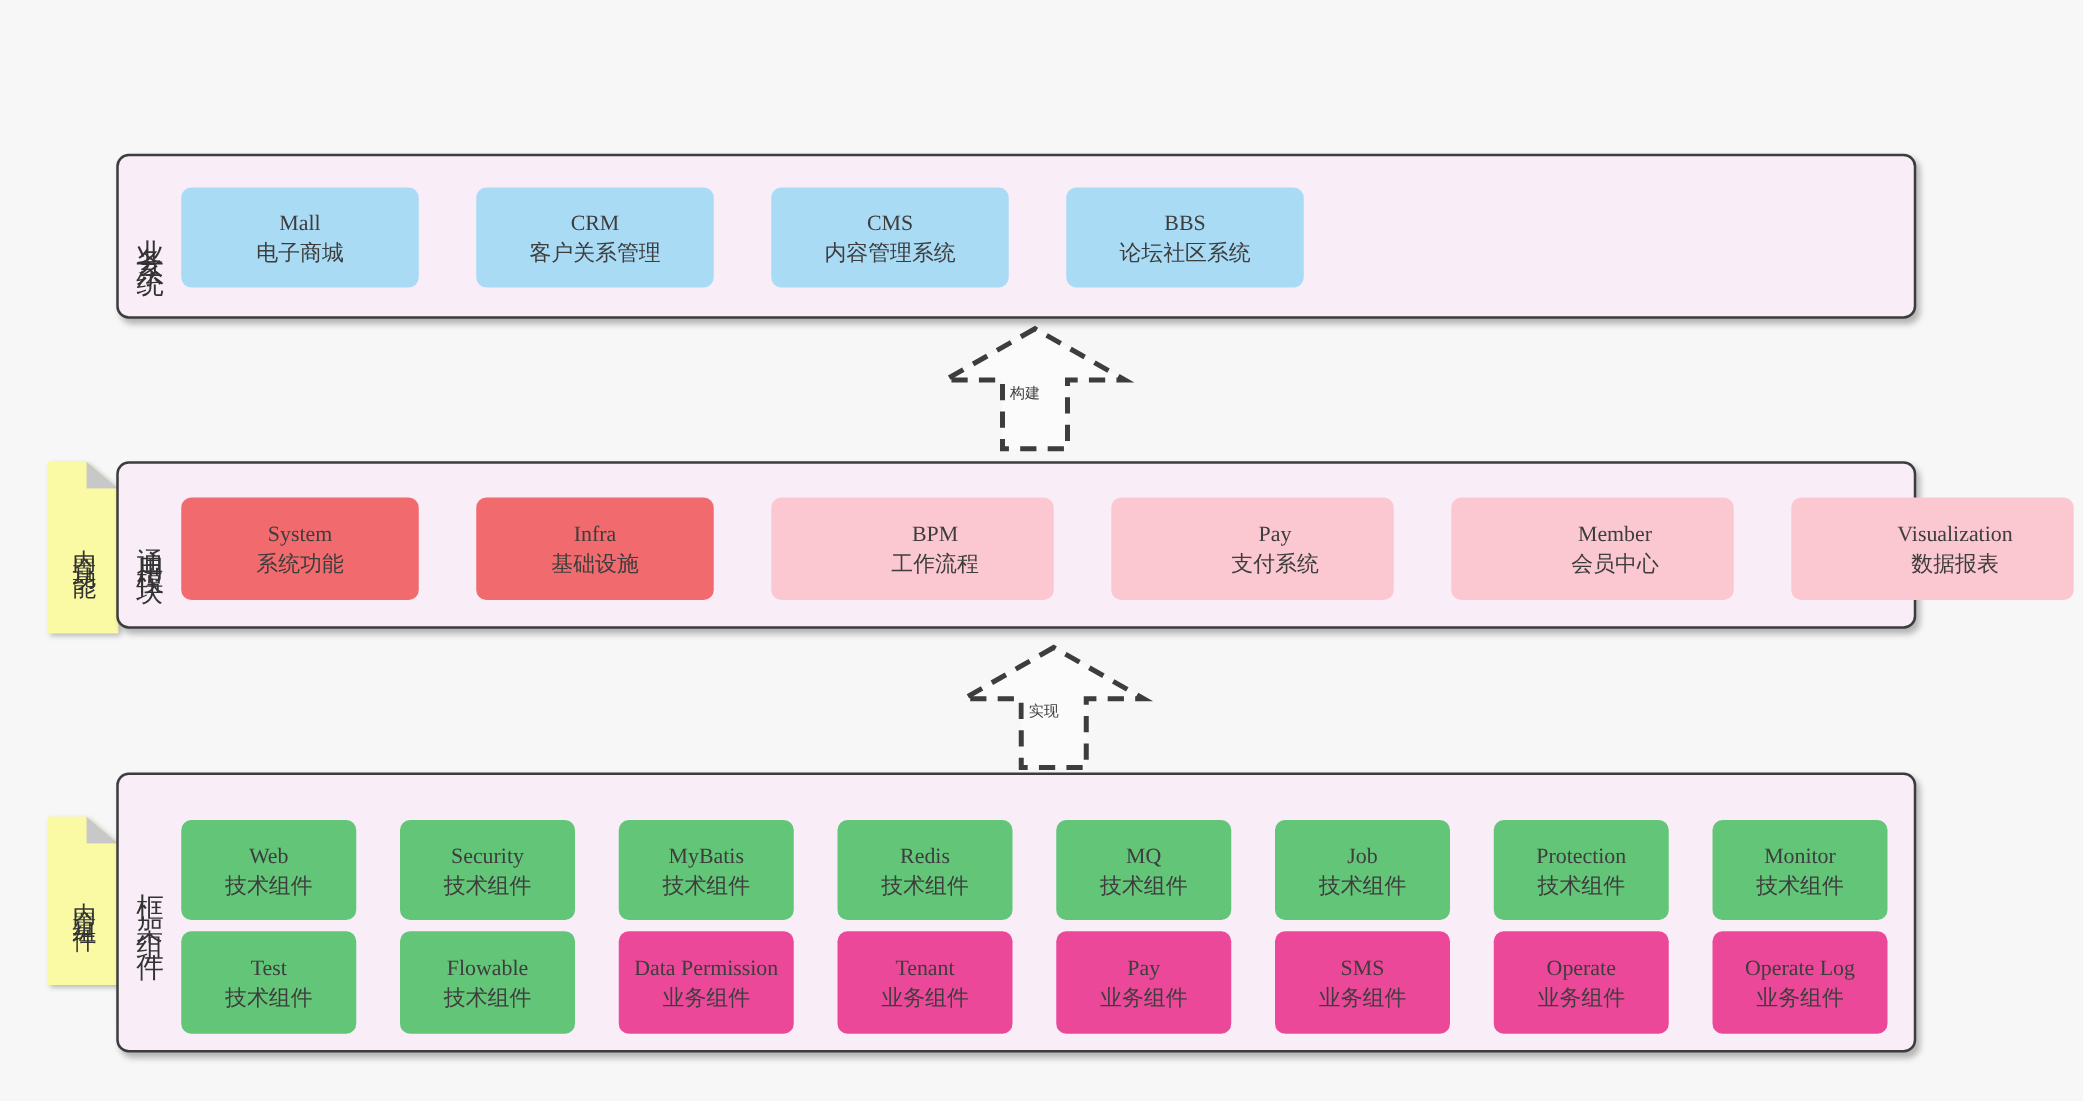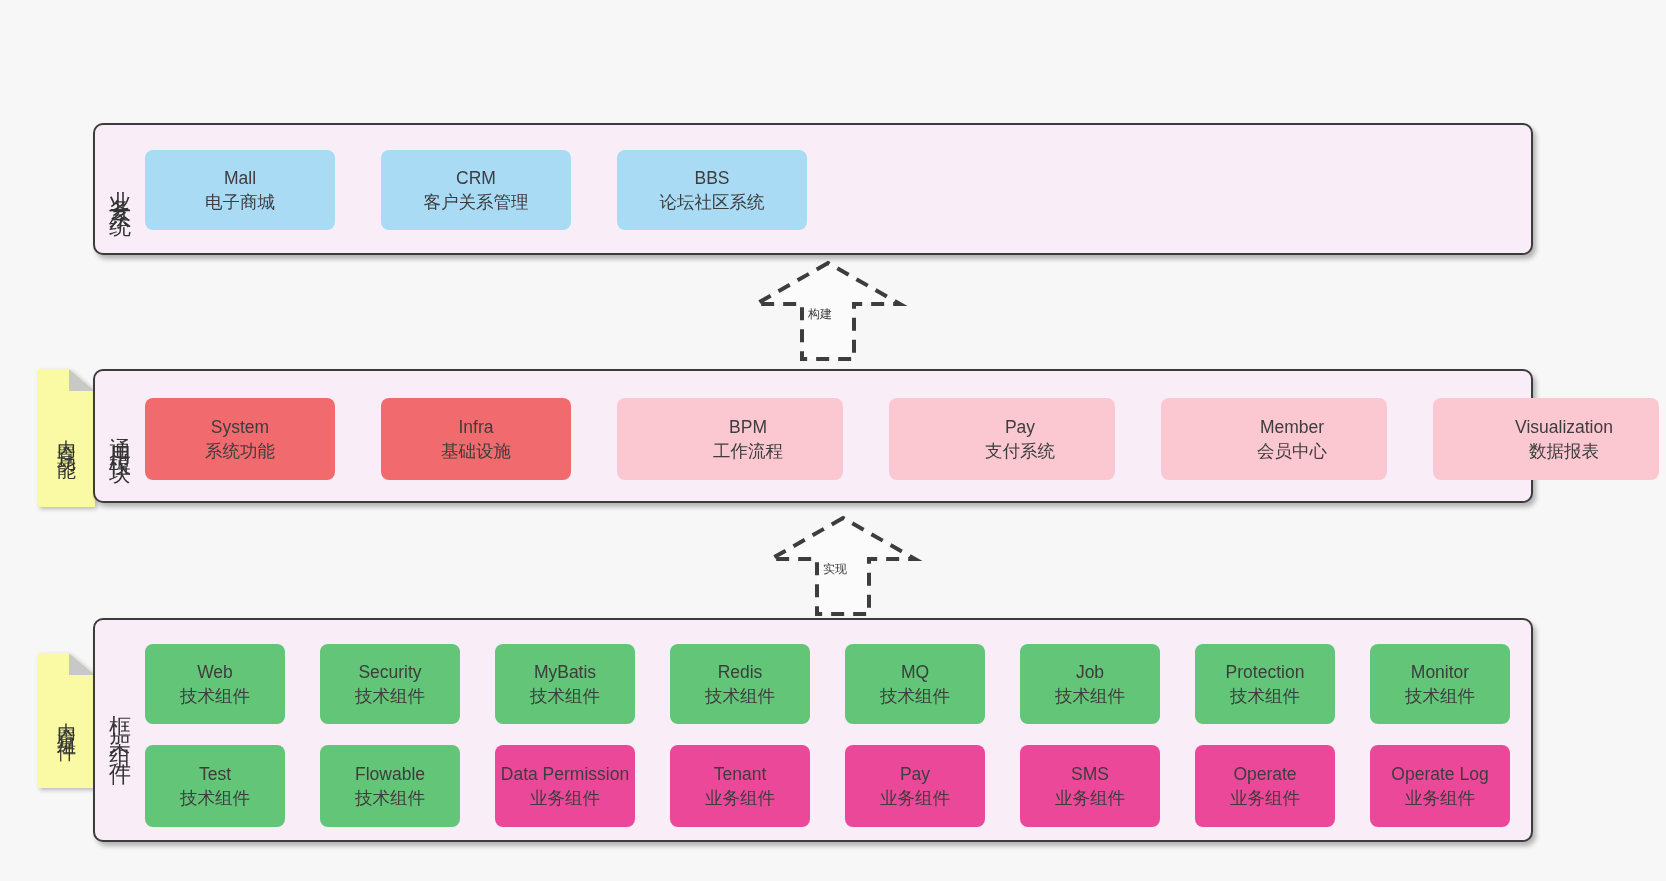--- a/index.html
+++ b/index.html
@@ -11,21 +11,21 @@
            writing-mode:vertical-rl;text-orientation:upright;font-size:22px;letter-spacing:8px;color:#333;}
   .v-title.wide{letter-spacing:16px;}
   .box-row{position:absolute;left:50px;display:flex;gap:46px;}
   .box-row.tight{gap:35px;}
   .bx{display:flex;flex-direction:column;align-items:center;justify-content:center;text-align:center;
       border-radius:8px;font-size:17.5px;line-height:1.4;}
   .w190{width:190px;} .w140{width:140px;}
   .h80{height:80px;} .h82{height:82px;}
   .c-blue{background:#aadbf5;} .c-red{background:#f16b6e;} .c-pink{background:#fbc8d1;padding-left:36px;}
   .c-green{background:#62c577;} .c-lgreen{background:#ec4899;}
-  .bx span{display:block;}
+  .bx span{display:block;font-family:Liberation Serif, serif;}
   .tag-wrap{position:absolute;z-index:0;filter:drop-shadow(2px 2px 2px rgba(0,0,0,.25));}
   .tag{position:relative;width:57px;height:100%;background:#fafaa5;
        clip-path:polygon(0 0,31px 0,57px 22px,57px 100%,0 100%);}
   .fold{position:absolute;left:31px;top:0;width:26px;height:22px;background:#c8c8c8;
         clip-path:polygon(0 0,100% 100%,0 100%);}
   .tag-text{position:absolute;inset:0;display:flex;align-items:center;justify-content:center;
             writing-mode:vertical-rl;text-orientation:upright;font-size:19px;letter-spacing:7px;color:#333;}
   .arrow{position:absolute;z-index:0;}
   .arrow-label{position:absolute;z-index:2;background:#fbfbfb;font-size:12px;padding:1px 4px;color:#3d3d3d;}
 </style>
@@ -37,20 +37,24 @@
   <div class="panel" style="top:123px;height:132px;">
     <div class="v-title">业务系统</div>
     <div class="box-row" style="top:25px;">
       <div class="bx w190 h80 c-blue">
         <span>Mall</span>
         <span>电子商城</span>
       </div>
       <div class="bx w190 h80 c-blue">
         <span>CRM</span>
         <span>客户关系管理</span>
+      </div>
+      <div class="bx w190 h80 c-blue">
+        <span>CMS</span>
+        <span>内容管理系统</span>
       </div>
       <div class="bx w190 h80 c-blue">
         <span>BBS</span>
         <span>论坛社区系统</span>
       </div>
     </div>
   </div>
 
   <svg class="arrow" style="left:746px;top:260px;" width="164" height="102" viewBox="0 0 164 102">
     <polygon points="82,3 10,44 56,44 56,99 108,99 108,44 154,44" fill="#fbfbfb" stroke="#3d3d3d" stroke-width="4" stroke-dasharray="13 9"></polygon>
@@ -99,21 +103,21 @@
   <div class="arrow-label" style="left:819px;top:560px;">实现</div>
 
   <div class="tag-wrap" style="left:38px;top:653px;height:135px;">
     <div class="tag">
       <div class="fold"></div>
       <div class="tag-text">内置组件</div>
     </div>
   </div>
   <div class="panel" style="top:618px;height:224px;">
     <div class="v-title wide">框架组件</div>
-    <div class="box-row tight" style="top:24px;justify-content:center;">
+    <div class="box-row tight" style="top:36px;justify-content:center;">
       <div class="bx w140 h80 c-green">
         <span>Web</span>
         <span>技术组件</span>
       </div>
       <div class="bx w140 h80 c-green">
         <span>Security</span>
         <span>技术组件</span>
       </div>
       <div class="bx w140 h80 c-green">
         <span>MyBatis</span>

